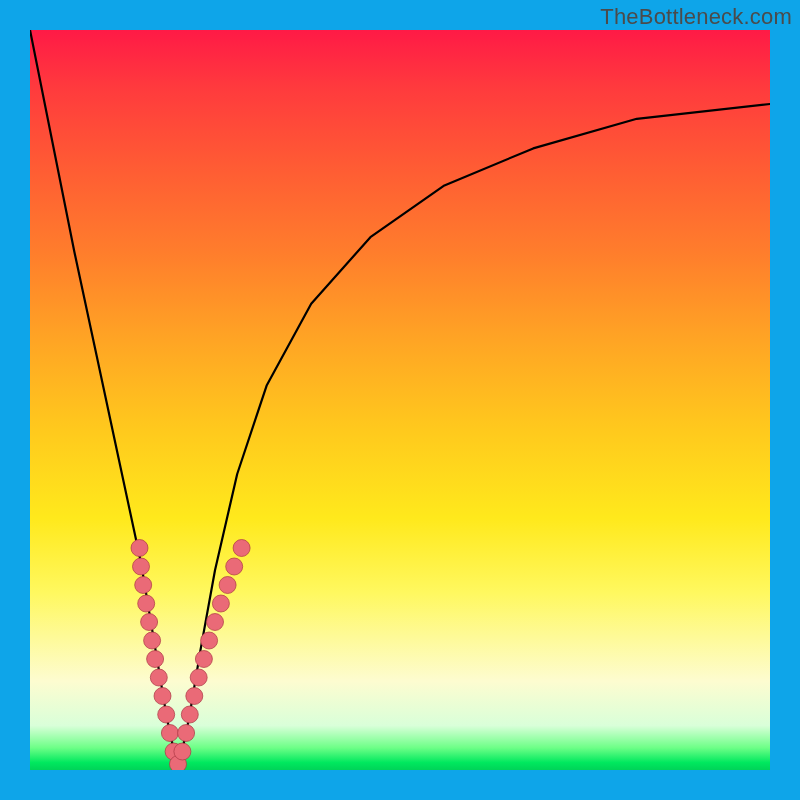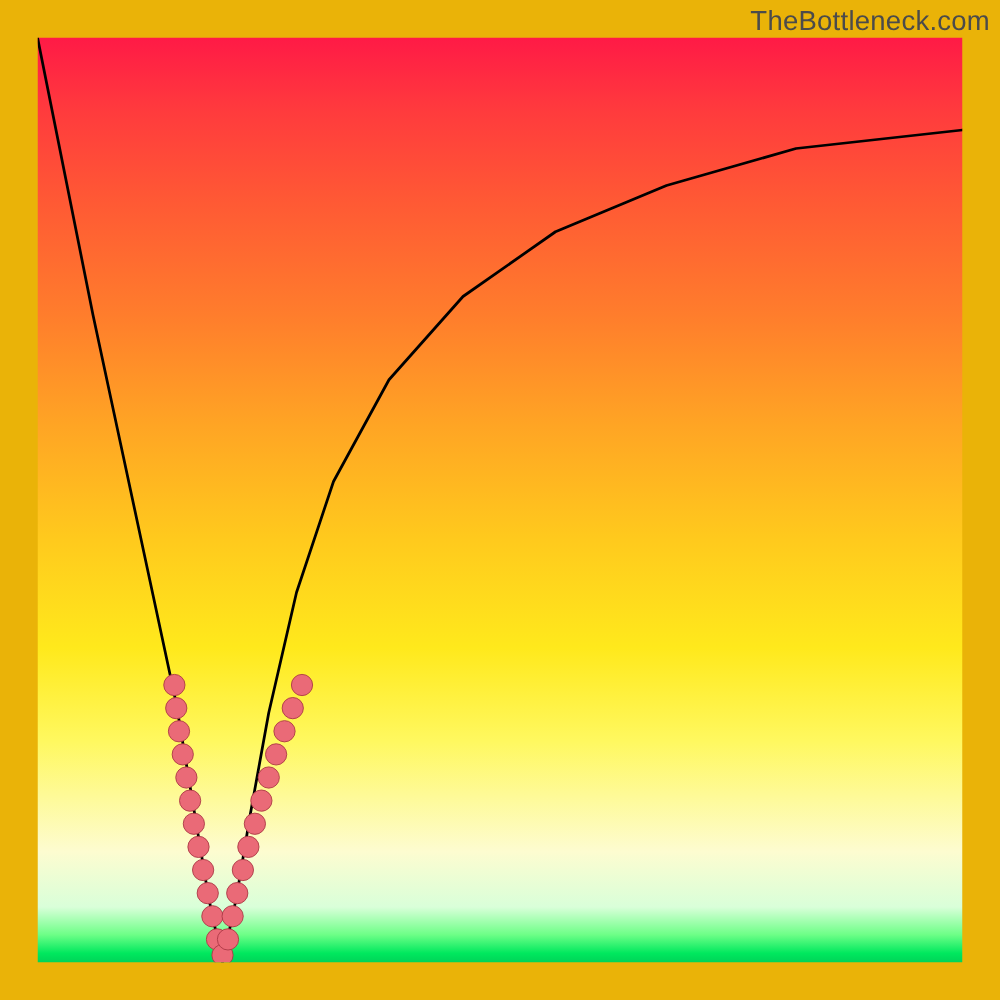--- a/index.html
+++ b/index.html
@@ -8,21 +8,21 @@
     width: 800px;
     height: 800px;
     overflow: hidden;
     background: #000;
     font-family: Arial, Helvetica, sans-serif;
   }
   .frame {
     position: relative;
     width: 800px;
     height: 800px;
-    background: #eab308;
+    background: #0ea5e9;
   }
   .watermark {
     position: absolute;
     top: 4px;
     right: 8px;
     color: #4b4b4b;
     font-size: 22px;
     font-weight: 400;
     letter-spacing: 0.2px;
     z-index: 10;

